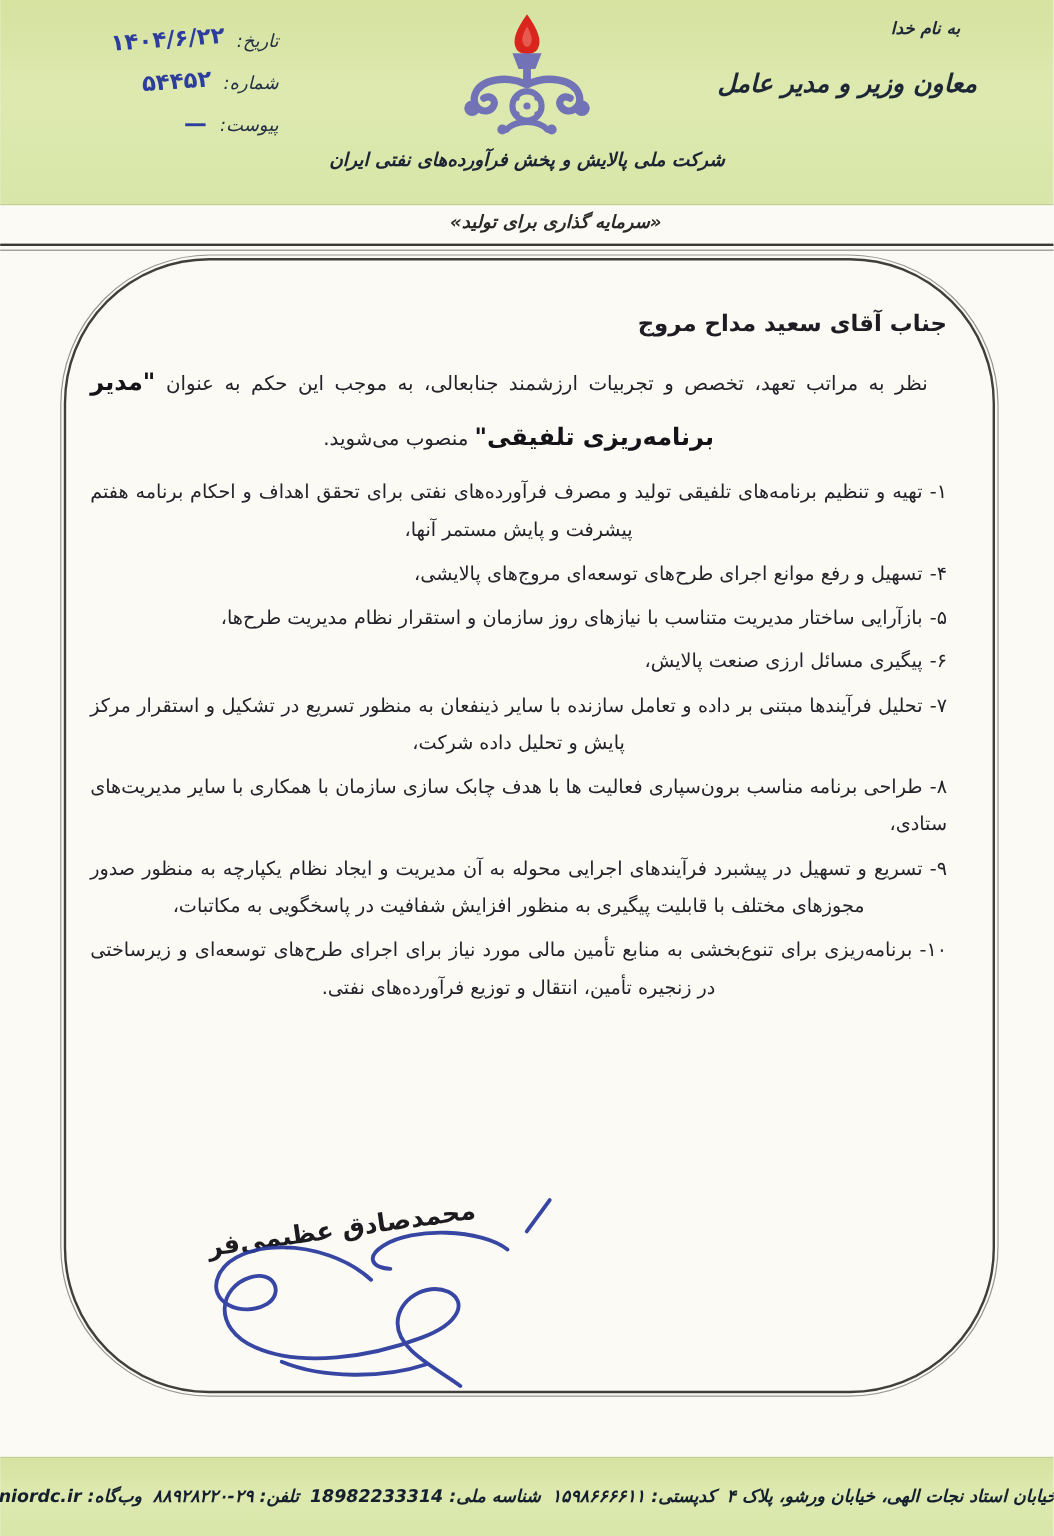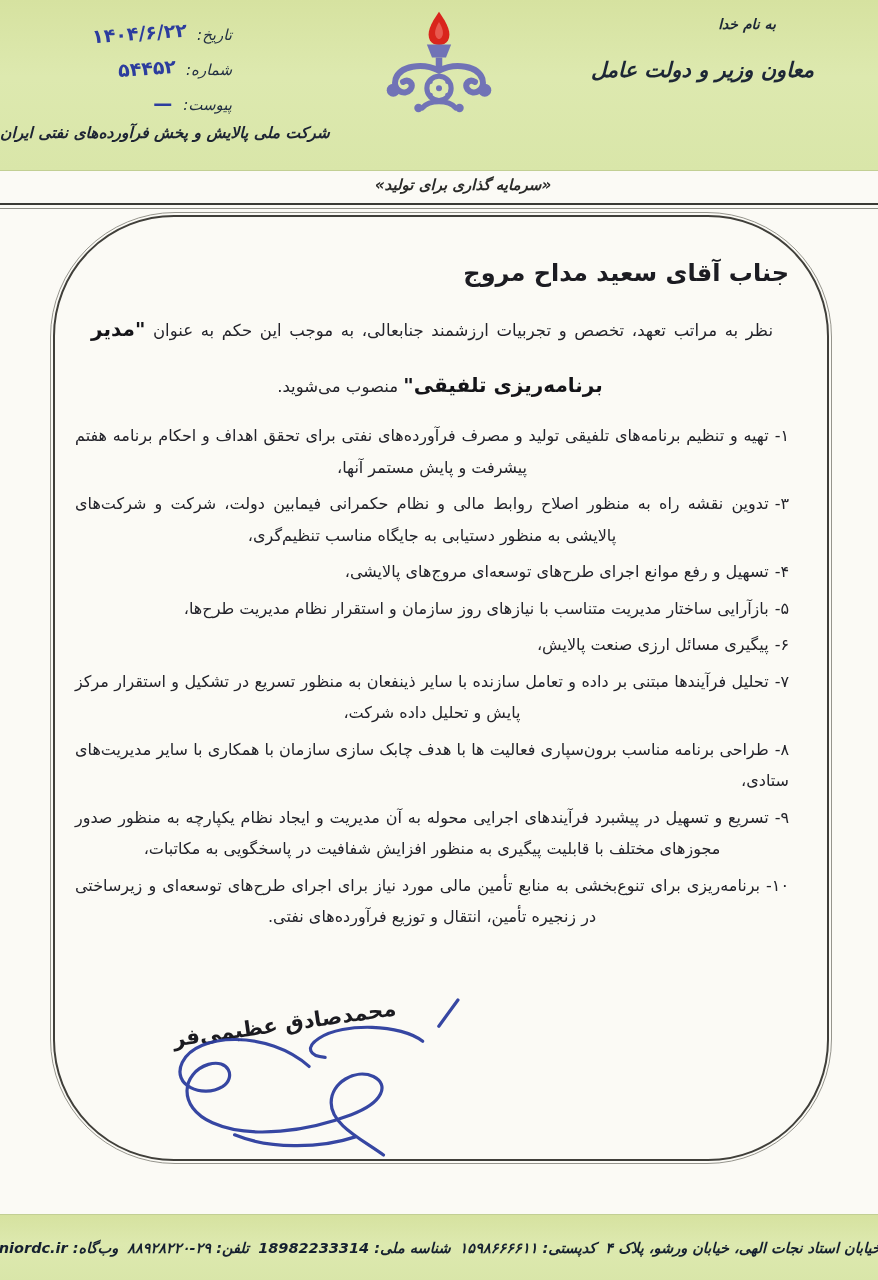--- a/index.html
+++ b/index.html
@@ -16,38 +16,38 @@
   .band.header{top:0;height:170px;border-bottom:1px solid #c2cf94;}
   .band.footer{top:1214px;height:66px;border-top:1px solid #c2cf94;
     display:flex;align-items:center;justify-content:center;gap:9px;
     direction:rtl;font-size:14.5px;font-weight:600;color:#15202f;font-style:italic;}
   
   .meta{position:absolute;left:16px;top:22px;width:216px;direction:rtl;}
   .meta-row{display:flex;direction:rtl;align-items:baseline;gap:10px;margin-bottom:13px;justify-content:flex-start;}
   .meta-label{font-size:15px;font-weight:400;font-style:italic;color:#233043;white-space:nowrap;}
   .hand{color:#2c3d9e;font-size:19px;font-weight:600;display:inline-block;transform:rotate(-4deg);letter-spacing:1px;white-space:nowrap;}
   
-  .bismillah{position:absolute;right:102px;top:16px;font-size:14px;font-weight:700;font-style:italic;color:#1d2736;}
+  .bismillah{position:absolute;right:78px;top:16px;font-size:14px;font-weight:700;font-style:italic;color:#1d2736;}
   .position-title{position:absolute;right:64px;top:58px;font-size:21px;font-weight:700;font-style:italic;color:#1d2736;}
   
   .logo-wrap{position:absolute;left:50%;top:8px;transform:translateX(-50%);width:112px;height:114px;}
-  .company-name{position:absolute;left:0;right:0;top:124px;text-align:left;
+  .company-name{position:absolute;left:0;right:0;top:124px;text-align:center;
     font-size:15.5px;font-weight:700;font-style:italic;color:#1d2433;}
   
   .slogan{position:absolute;left:0;right:0;top:176px;text-align:center;
     font-size:15px;font-weight:700;font-style:italic;color:#2a2a28;margin-left:48px;}
   .double-rule{position:absolute;left:0;right:0;top:203px;height:3px;
     border-top:2.5px solid #3a3a35;border-bottom:1.5px solid #8d8d85;}
   
   .frame-outer{position:absolute;left:50px;top:212px;width:780px;height:950px;
     border:1.5px solid #96958d;border-radius:125px;}
   .frame-inner{position:absolute;inset:2px;border:2.5px solid #403f3a;border-radius:121px;}
   .letter-content{position:absolute;inset:0;padding:42px 38px 0 20px;direction:rtl;}
-  .addressee{font-size:24px;font-weight:700;text-align:right;margin:0 0 15px 0;color:#1c1c22;}
-  .para{font-size:16.5px;line-height:54px;text-align:justify;margin:0 0 6px 16px;}
+  .addressee{font-size:19px;font-weight:700;text-align:right;margin:0 0 15px 0;color:#1c1c22;}
+  .para{font-size:16.5px;line-height:44px;text-align:justify;margin:0 0 6px 0;}
   .para.last-center{text-align-last:center;}
   .para.indent{text-indent:16px;}
   .appointment-title{font-size:20px;font-weight:700;color:#141418;}
   .sup{font-size:9.5px;vertical-align:super;margin:0 3px;}
   .items{margin-top:4px;}
   .item{font-size:16px;line-height:31.5px;text-align:justify;margin:0 0 5px 0;}
   .item.last-center{text-align-last:center;}
   .item .num{font-weight:500;margin-left:6px;}
   
   .signer-name{position:absolute;left:172px;top:1012px;transform:rotate(-8deg);
@@ -71,21 +71,21 @@
       <span class="meta-label">شماره:</span>
       <span class="hand">۵۴۴۵۲</span>
     </div>
     <div class="meta-row">
       <span class="meta-label">پیوست:</span>
       <span class="hand" style="transform:none;">—</span>
     </div>
   </div>
 
   <div class="bismillah">به نام خدا</div>
-  <div class="position-title">معاون وزیر و دولت عامل</div>
+  <div class="position-title">معاون وزیر و مدیر عامل</div>
 
   <div class="logo-wrap">
     <svg viewBox="0 0 120 120" width="112" height="114" aria-hidden="true">
 
       <path d="M60 3 C51 16 46 26 50.5 34 C54 40 66 40 69.5 34 C74 26 69 16 60 3 Z" fill="#d9251c"></path>
       <path d="M60 14 C56 21 54.5 26 57 30 C59 33 61 33 63 30 C65.5 26 64 21 60 14 Z" fill="#e8594f"></path>
 
       <path d="M47 38 L73 38 L67.5 52 L52.5 52 Z" fill="#7173b6"></path>
       <rect x="56.5" y="52" width="7" height="13" fill="#7173b6"></rect>
 
@@ -117,21 +117,20 @@
     <div class="letter-content">
 
       <div class="addressee">جناب آقای سعید مداح مروج</div>
 
       <p class="para last-center indent"><span>نظر به مراتب تعهد، تخصص و تجربیات ارزشمند جنابعالی، به موجب این حکم به عنوان</span>
         <span class="appointment-title">"مدیر برنامه‌ریزی تلفیقی"</span><span> منصوب می‌شوید.</span></p>
 
 
       <div class="items">
         <p class="item last-center"><span class="num">۱-</span><span>تهیه و تنظیم برنامه‌های تلفیقی تولید و مصرف فرآورده‌های نفتی برای تحقق اهداف و احکام برنامه هفتم پیشرفت و پایش مستمر آنها،</span></p>
-        <p class="item last-center"><span class="num">۳-</span><span>تدوین نقشه راه به منظور اصلاح روابط مالی و نظام حکمرانی فیمابین دولت، شرکت و شرکت‌های پالایشی به منظور دستیابی به جایگاه مناسب تنظیم‌گری،</span></p>
         <p class="item"><span class="num">۴-</span><span>تسهیل و رفع موانع اجرای طرح‌های توسعه‌ای مروج‌های پالایشی،</span></p>
         <p class="item"><span class="num">۵-</span><span>بازآرایی ساختار مدیریت متناسب با نیازهای روز سازمان و استقرار نظام مدیریت طرح‌ها،</span></p>
         <p class="item"><span class="num">۶-</span><span>پیگیری مسائل ارزی صنعت پالایش،</span></p>
         <p class="item last-center"><span class="num">۷-</span><span>تحلیل فرآیندها مبتنی بر داده و تعامل سازنده با سایر ذینفعان به منظور تسریع در تشکیل و استقرار مرکز پایش و تحلیل داده شرکت،</span></p>
         <p class="item"><span class="num">۸-</span><span>طراحی برنامه مناسب برون‌سپاری فعالیت ها با هدف چابک سازی سازمان با همکاری با سایر مدیریت‌های ستادی،</span></p>
         <p class="item last-center"><span class="num">۹-</span><span>تسریع و تسهیل در پیشبرد فرآیندهای اجرایی محوله به آن مدیریت و ایجاد نظام یکپارچه به منظور صدور مجوزهای مختلف با قابلیت پیگیری به منظور افزایش شفافیت در پاسخگویی به مکاتبات،</span></p>
         <p class="item last-center"><span class="num">۱۰-</span><span>برنامه‌ریزی برای تنوع‌بخشی به منابع تأمین مالی مورد نیاز برای اجرای طرح‌های توسعه‌ای و زیرساختی در زنجیره تأمین، انتقال و توزیع فرآورده‌های نفتی.</span></p>
       </div>
 
     </div>

